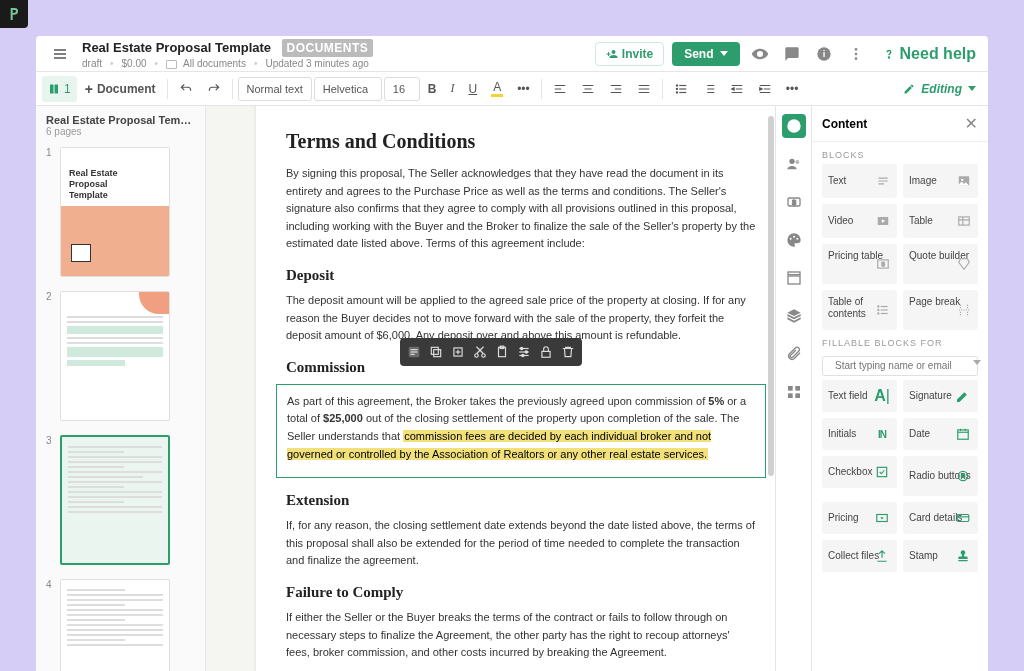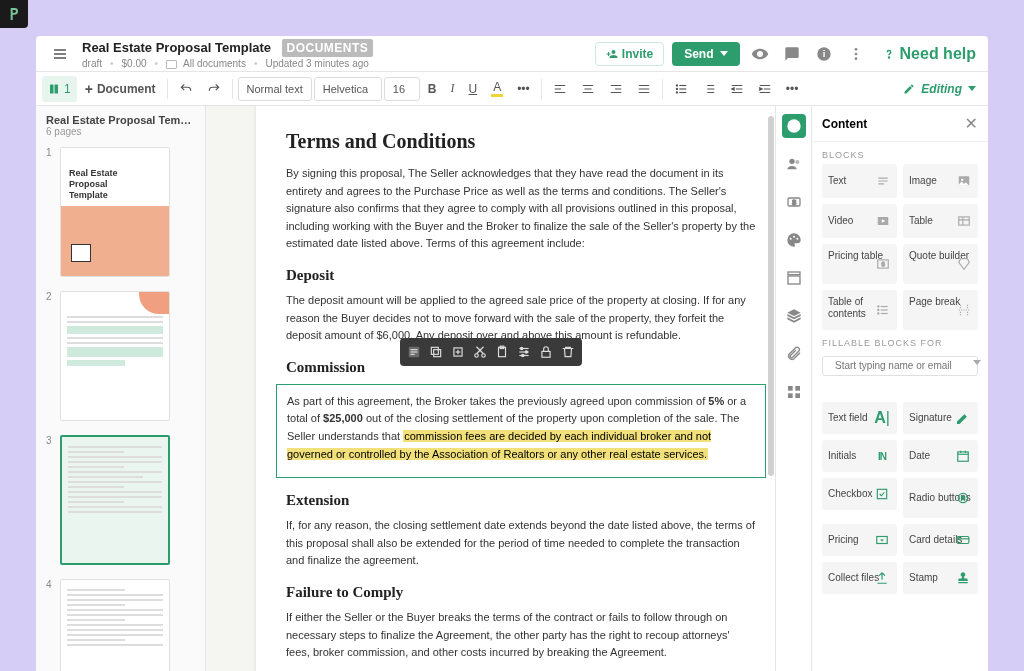--- a/index.html
+++ b/index.html
@@ -550,21 +550,21 @@
       </div>
       <div class="section-label">FILLABLE BLOCKS FOR</div>
       <div class="ff-search">
         <svg width="12" height="12" viewBox="0 0 24 24" fill="none" stroke="#aaa" stroke-width="2">
             <circle cx="10" cy="10" r="7"></circle>
             <line x1="21" y1="21" x2="15" y2="15"></line>
           </svg>
         <input placeholder="Start typing name or email" style="">
         <span class="tri-down" style="color:#aaa;"></span>
       </div>
-      <div class="block-grid" style="margin-top:22px;">
+      <div class="block-grid" style="margin-top:0;">
         <div class="ff-card">
             <span class="block-label">Text field</span>
             <span class="ff-iconbox" style="font-weight:700;">A<span style="font-weight:400;">|</span></span>
           </div>
         <div class="ff-card">
             <span class="block-label">Signature</span>
             <span class="ff-iconbox">
               <svg width="16" height="16" viewBox="0 0 24 24" fill="currentColor">
                 <path d="M3 17.25V21h3.75L17.81 9.94l-3.75-3.75L3 17.25z"></path>
               </svg>

